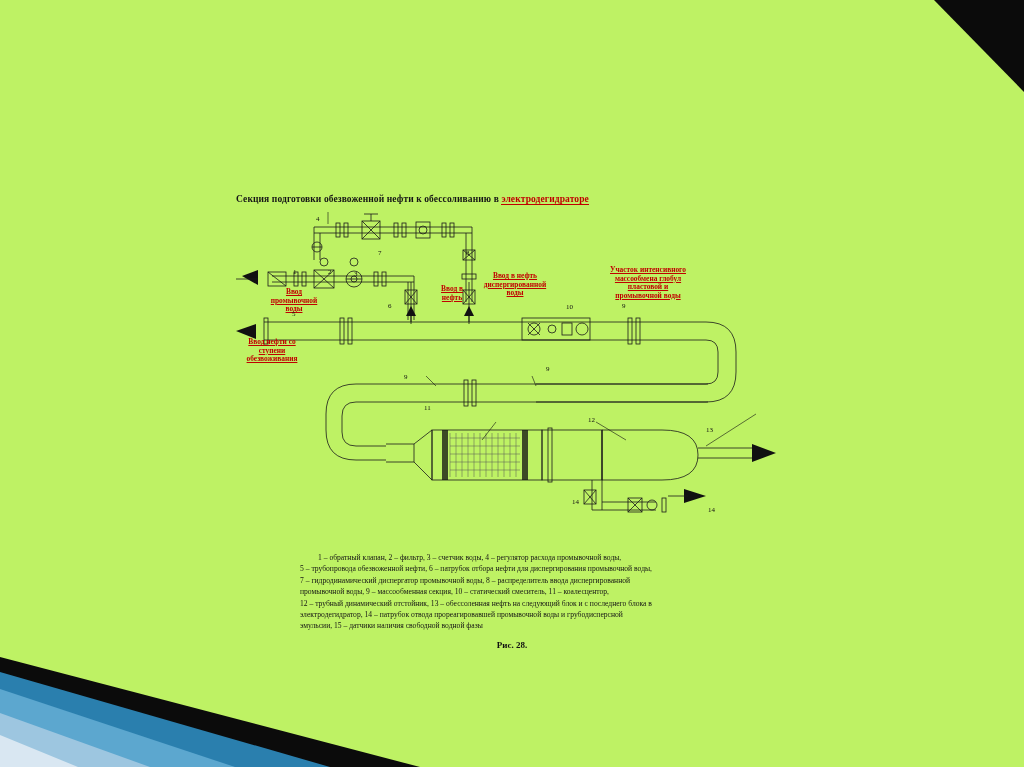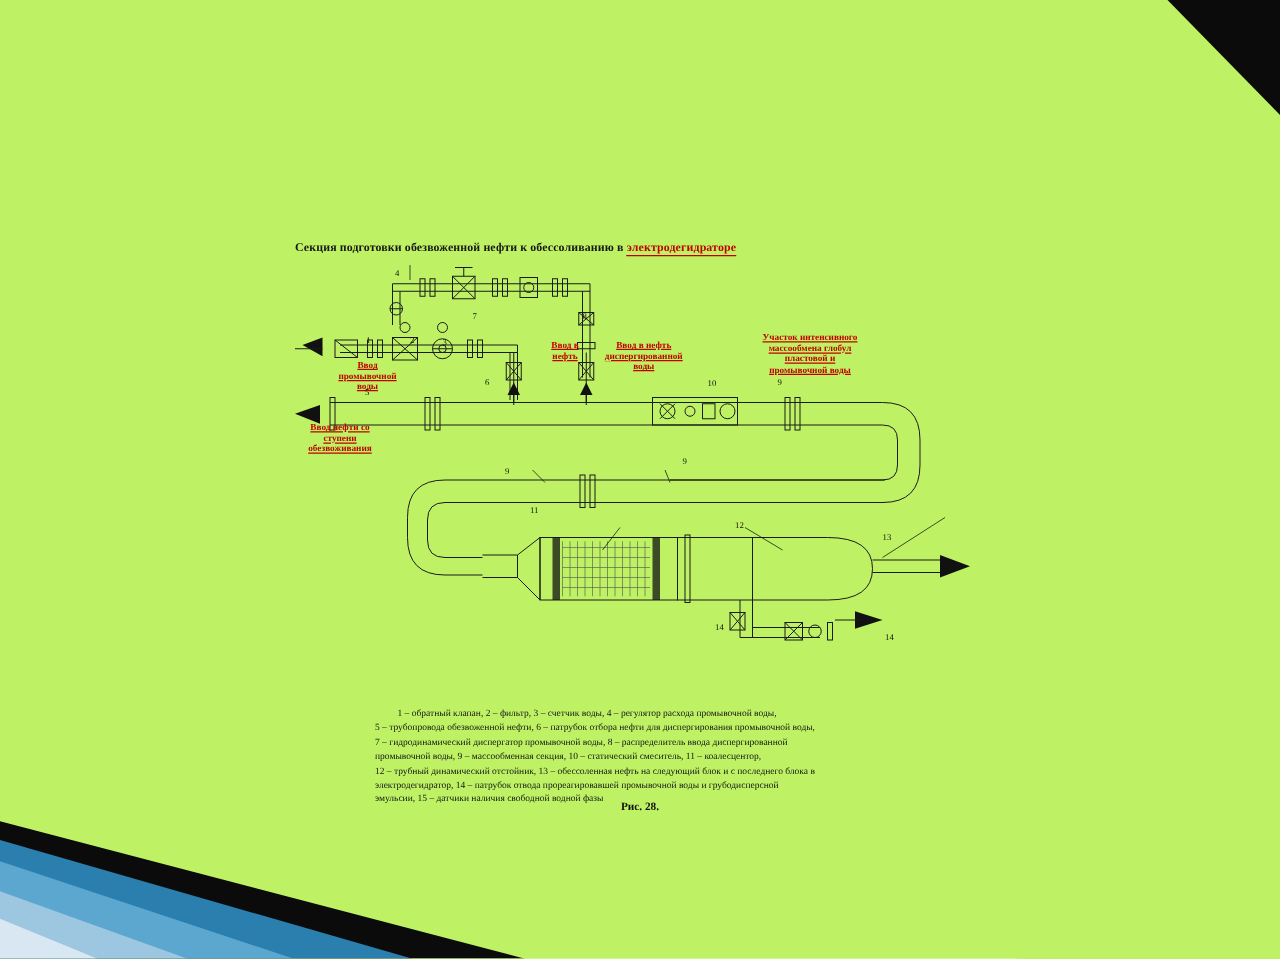--- a/index.html
+++ b/index.html
@@ -85,21 +85,21 @@
     position: absolute;
     left: 300px;
     top: 552px;
     width: 455px;
     font-family: "Liberation Serif", serif;
     font-size: 7.6px;
     line-height: 1.5;
     color: #141414;
     text-align: justify;
   }
-  #legend .first { text-indent: 18px; margin-top: 13px; }
+  #legend .first { text-indent: 18px; }
 
   #figcap {
     position: absolute;
     left: 0; right: 0;
     top: 640px;
     text-align: center;
     font-family: "Liberation Serif", serif;
     font-size: 9px;
     font-weight: bold;
     color: #111;
@@ -334,21 +334,21 @@
         <line x1="246" y1="250" x2="260" y2="232"></line>
         <line x1="390" y1="250" x2="360" y2="232"></line>
         <line x1="470" y1="256" x2="520" y2="224"></line>
         <line x1="200" y1="196" x2="190" y2="186"></line>
         <line x1="300" y1="196" x2="296" y2="186"></line>
       </g>
     </svg>
   </div>
 
   <div class="lbl" style="left:258px; top:272px; width:72px;margin-top:16px;">Ввод<br>промывочной<br>воды</div>
-  <div class="lbl" style="left:424px; top:272px; width:56px;">Ввод в<br>нефть</div>
+  <div class="lbl" style="left:424px; top:285px; width:56px;">Ввод в<br>нефть</div>
   <div class="lbl" style="left:472px; top:272px; width:86px;">Ввод в нефть<br>диспергированной<br>воды</div>
   <div class="lbl" style="left:592px; top:266px; width:112px;">Участок интенсивного<br>массообмена глобул<br>пластовой и<br>промывочной воды</div>
   <div class="lbl" style="left:234px; top:338px; width:76px;">Ввод нефти со<br>ступени<br>обезвоживания</div>
 
   <div class="num" style="left:316px; top:215px;">4</div>
   <div class="num" style="left:293px; top:268px;">1</div>
   <div class="num" style="left:328px; top:268px;">2</div>
   <div class="num" style="left:354px; top:270px;">3</div>
   <div class="num" style="left:292px; top:310px;">5</div>
   <div class="num" style="left:388px; top:302px;">6</div>

